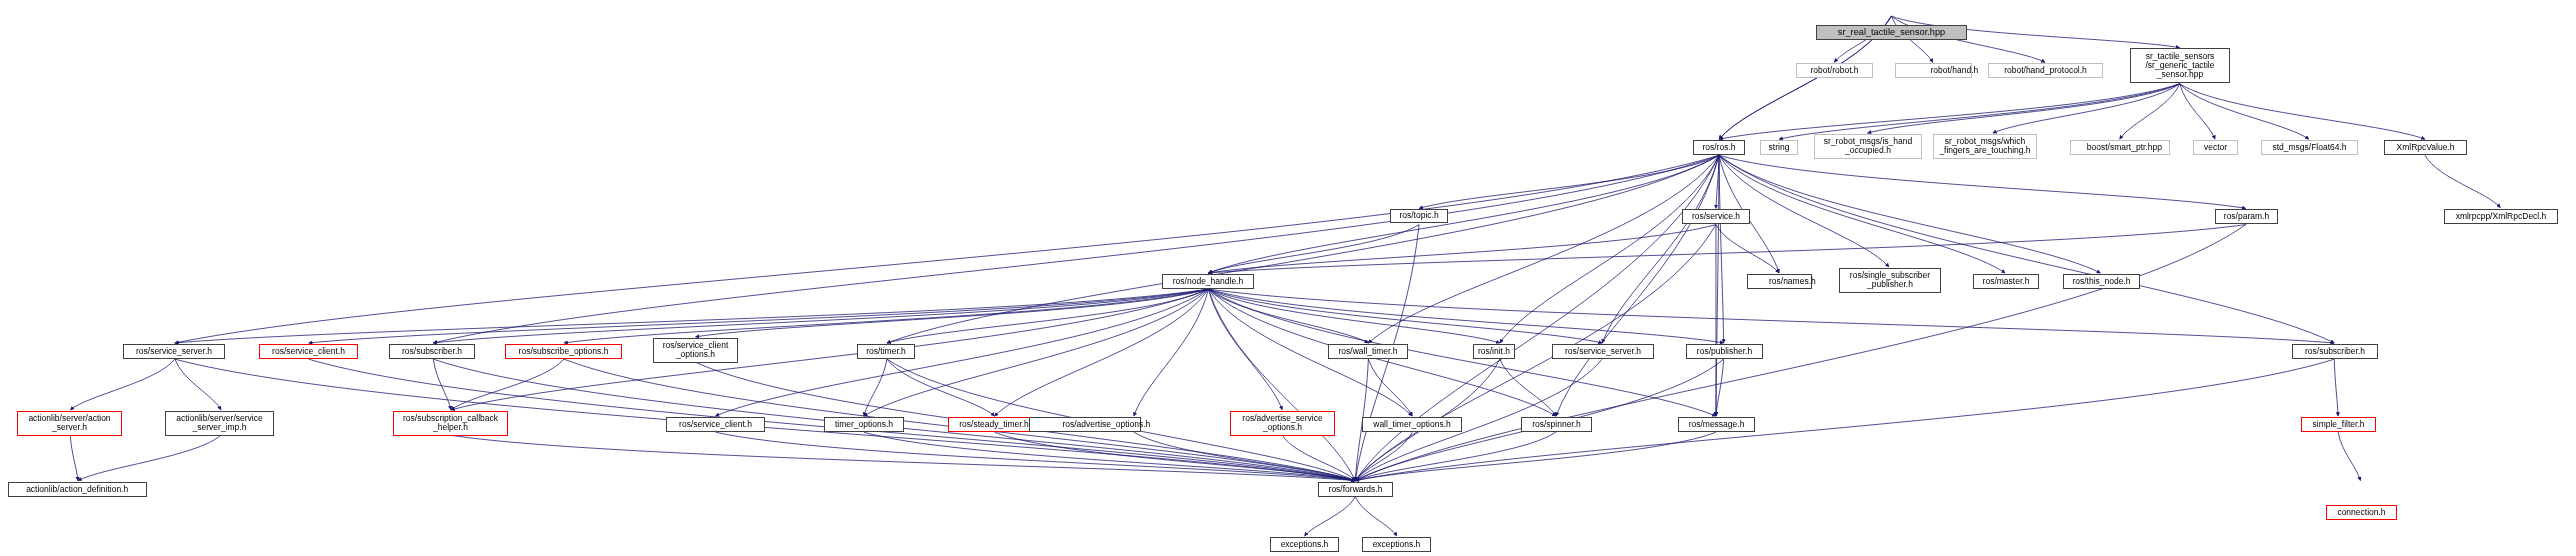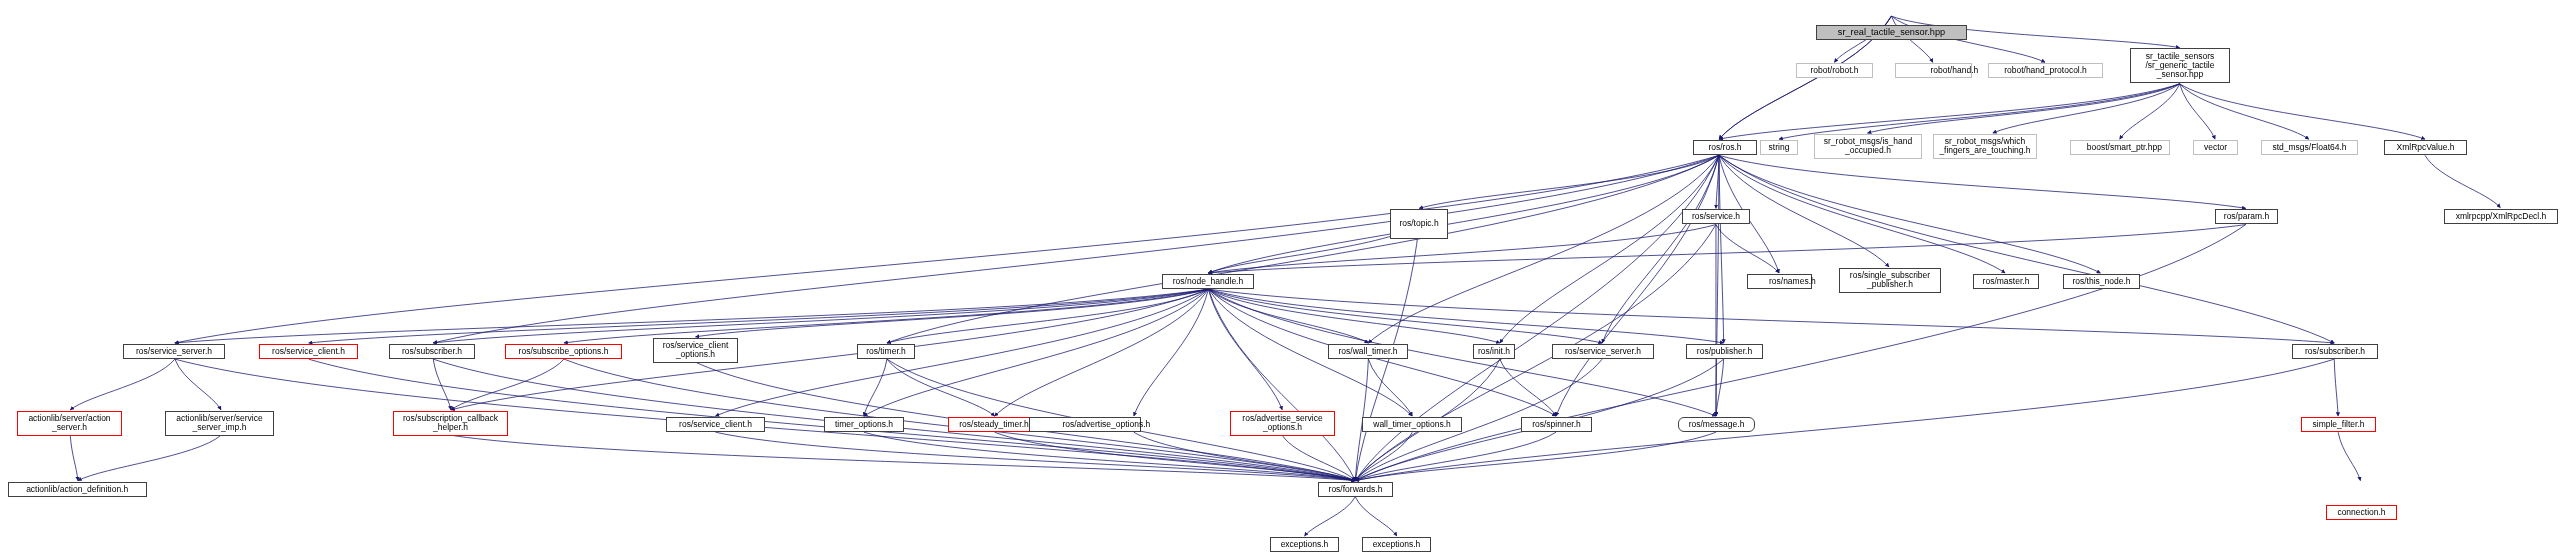--- a/index.html
+++ b/index.html
@@ -149,32 +149,32 @@
       </g>
   </svg>
   <div id="nodes-layer">
       <div class="node root" style="left: 1816px; top: 0.8px; width: 151px; height: 15.4px;">sr_real_tactile_sensor.hpp</div>
       <div class="node " style="left: 1796px; top: 63px; width: 77px; height: 15.4px;">robot/robot.h</div>
       <div class="node " style="left: 1895px; top: 63px; width: 77px; height: 15.4px; padding-left: 44px;">robot/hand.h</div>
       <div class="node " style="left: 1988px; top: 63px; width: 115px; height: 15.4px;">robot/hand_protocol.h</div>
       <div class="node hard" style="left: 2130px; top: 48px; width: 100px; height: 35px;">sr_tactile_sensors
 /sr_generic_tactile
 _sensor.hpp</div>
-      <div class="node hard" style="left: 1693px; top: 140px; width: 64px; height: 15.4px;">ros/ros.h</div>
+      <div class="node hard" style="left: 1693px; top: 140px; width: 52px; height: 15.4px;">ros/ros.h</div>
       <div class="node " style="left: 1760px; top: 140px; width: 38px; height: 15.4px;">string</div>
       <div class="node " style="left: 1814px; top: 134px; width: 108px; height: 24.6px;">sr_robot_msgs/is_hand
 _occupied.h</div>
       <div class="node " style="left: 1933px; top: 134px; width: 104px; height: 24.6px;">sr_robot_msgs/which
 _fingers_are_touching.h</div>
       <div class="node " style="left: 2070px; top: 140px; width: 100px; height: 15.4px; padding-left: 11px;">boost/smart_ptr.hpp</div>
       <div class="node " style="left: 2193px; top: 140px; width: 45px; height: 15.4px;">vector</div>
       <div class="node " style="left: 2261px; top: 140px; width: 97px; height: 15.4px;">std_msgs/Float64.h</div>
       <div class="node hard" style="left: 2384px; top: 140px; width: 83px; height: 15.4px;">XmlRpcValue.h</div>
       <div class="node hard" style="left: 2444px; top: 209px; width: 114px; height: 15.4px;">xmlrpcpp/XmlRpcDecl.h</div>
-      <div class="node hard" style="left: 1390px; top: 209px; width: 58px; height: 30px;">ros/topic.h</div>
+      <div class="node hard" style="left: 1390px; top: 209px; width: 58px; height: 14px;">ros/topic.h</div>
       <div class="node hard" style="left: 1682px; top: 209px; width: 68px; height: 15.4px;">ros/service.h</div>
       <div class="node hard" style="left: 2215px; top: 209px; width: 63px; height: 15.4px;">ros/param.h</div>
       <div class="node hard" style="left: 1162px; top: 274px; width: 92px; height: 15.4px;">ros/node_handle.h</div>
       <div class="node hard" style="left: 1747px; top: 274px; width: 65px; height: 15.4px; padding-left: 28px;">ros/names.h</div>
       <div class="node hard" style="left: 1839px; top: 268px; width: 102px; height: 24.6px;">ros/single_subscriber
 _publisher.h</div>
       <div class="node hard" style="left: 1973px; top: 274px; width: 66px; height: 15.4px;">ros/master.h</div>
       <div class="node hard" style="left: 2063px; top: 274px; width: 77px; height: 15.4px;">ros/this_node.h</div>
       <div class="node hard" style="left: 123px; top: 344px; width: 102px; height: 15.4px;">ros/service_server.h</div>
       <div class="node red" style="left: 259px; top: 344px; width: 99px; height: 15.4px;">ros/service_client.h</div>
@@ -195,21 +195,21 @@
       <div class="node red" style="left: 393px; top: 411px; width: 115px; height: 24.6px;">ros/subscription_callback
 _helper.h</div>
       <div class="node hard" style="left: 666px; top: 417px; width: 99px; height: 15.4px;">ros/service_client.h</div>
       <div class="node hard" style="left: 824px; top: 417px; width: 80px; height: 15.4px;">timer_options.h</div>
       <div class="node red" style="left: 948px; top: 417px; width: 92px; height: 15.4px;">ros/steady_timer.h</div>
       <div class="node hard" style="left: 1029px; top: 417px; width: 112px; height: 15.4px; padding-left: 45px;">ros/advertise_options.h</div>
       <div class="node red" style="left: 1230px; top: 411px; width: 105px; height: 24.6px;">ros/advertise_service
 _options.h</div>
       <div class="node hard" style="left: 1362px; top: 417px; width: 100px; height: 15.4px;">wall_timer_options.h</div>
       <div class="node hard" style="left: 1521px; top: 417px; width: 71px; height: 15.4px;">ros/spinner.h</div>
-      <div class="node hard" style="left: 1678px; top: 417px; width: 77px; height: 15.4px; border-radius: 6px;">ros/message.h</div>
+      <div class="node hard" style="left: 1678px; top: 417px; width: 77px; height: 15.4px;">ros/message.h</div>
       <div class="node red" style="left: 2301px; top: 417px; width: 75px; height: 15.4px;">simple_filter.h</div>
       <div class="node red" style="left: 2326px; top: 482px; width: 71px; height: 15.4px; margin-top: 23px;">connection.h</div>
       <div class="node hard" style="left: 7.7px; top: 482px; width: 139px; height: 15.4px;">actionlib/action_definition.h</div>
       <div class="node hard" style="left: 1318px; top: 482px; width: 75px; height: 15.4px;">ros/forwards.h</div>
       <div class="node hard" style="left: 1270px; top: 537px; width: 69px; height: 15.4px;">exceptions.h</div>
       <div class="node hard" style="left: 1362px; top: 537px; width: 69px; height: 15.4px;">exceptions.h</div>
     </div>
 </div>
 
 

